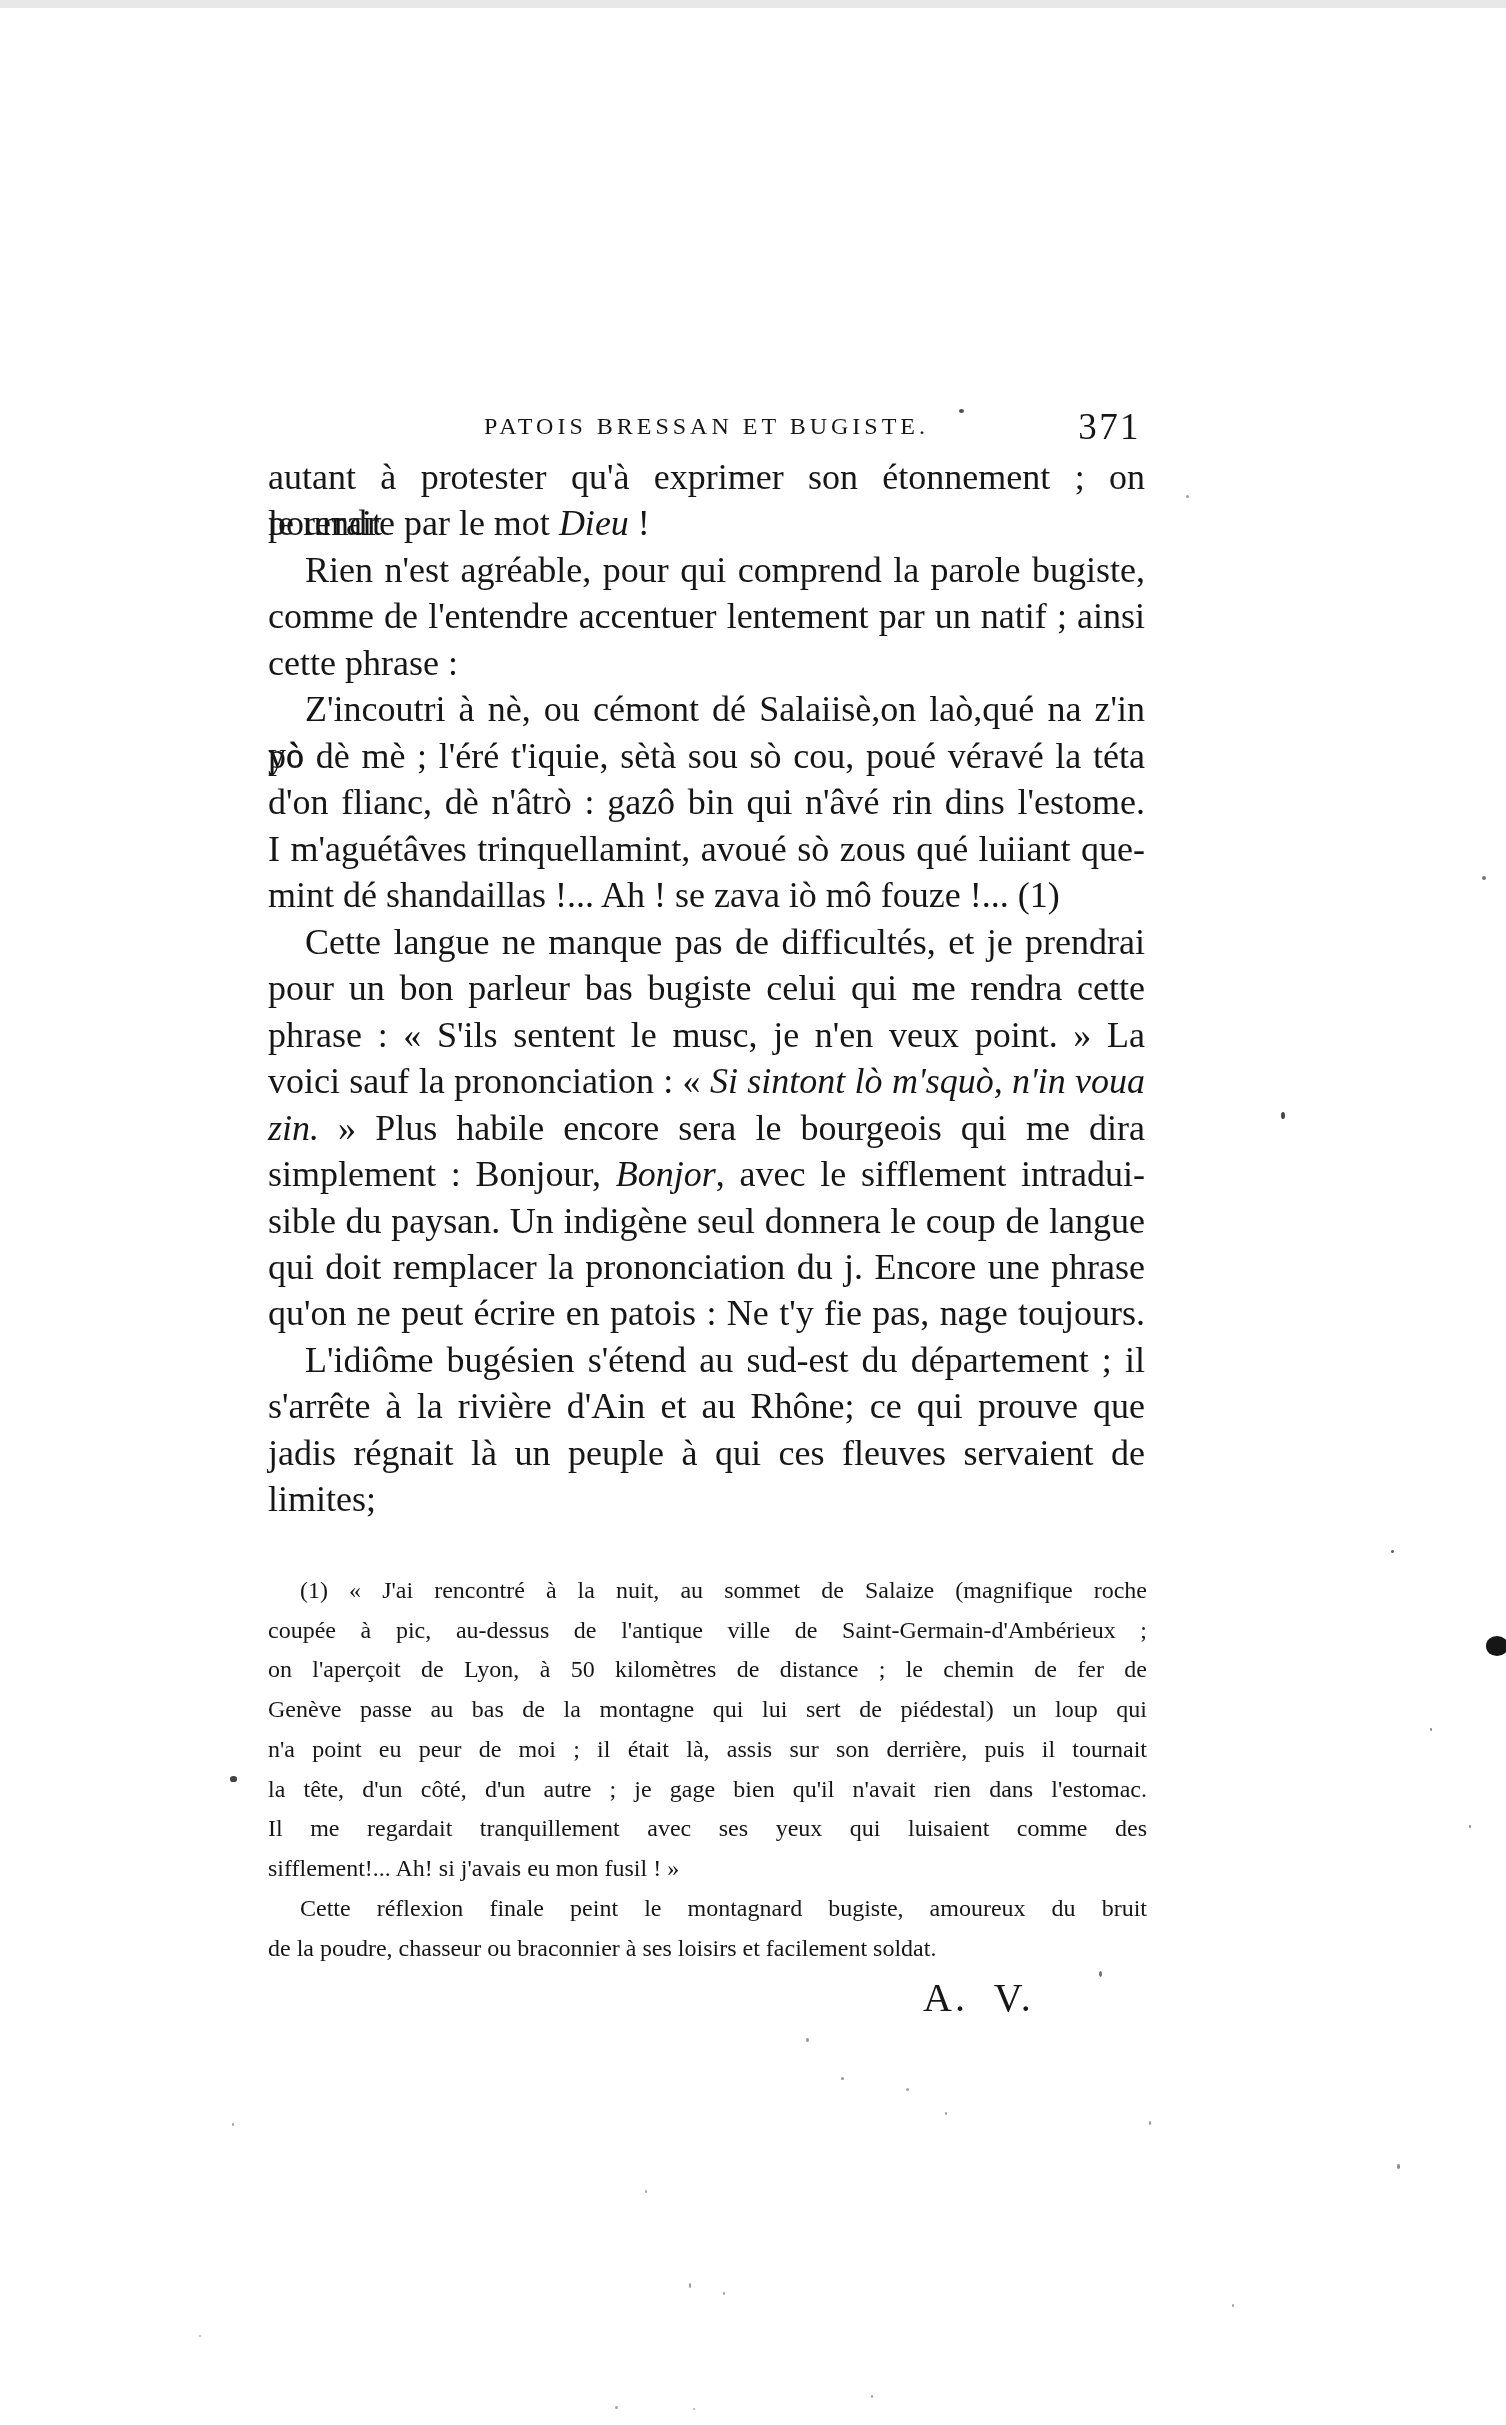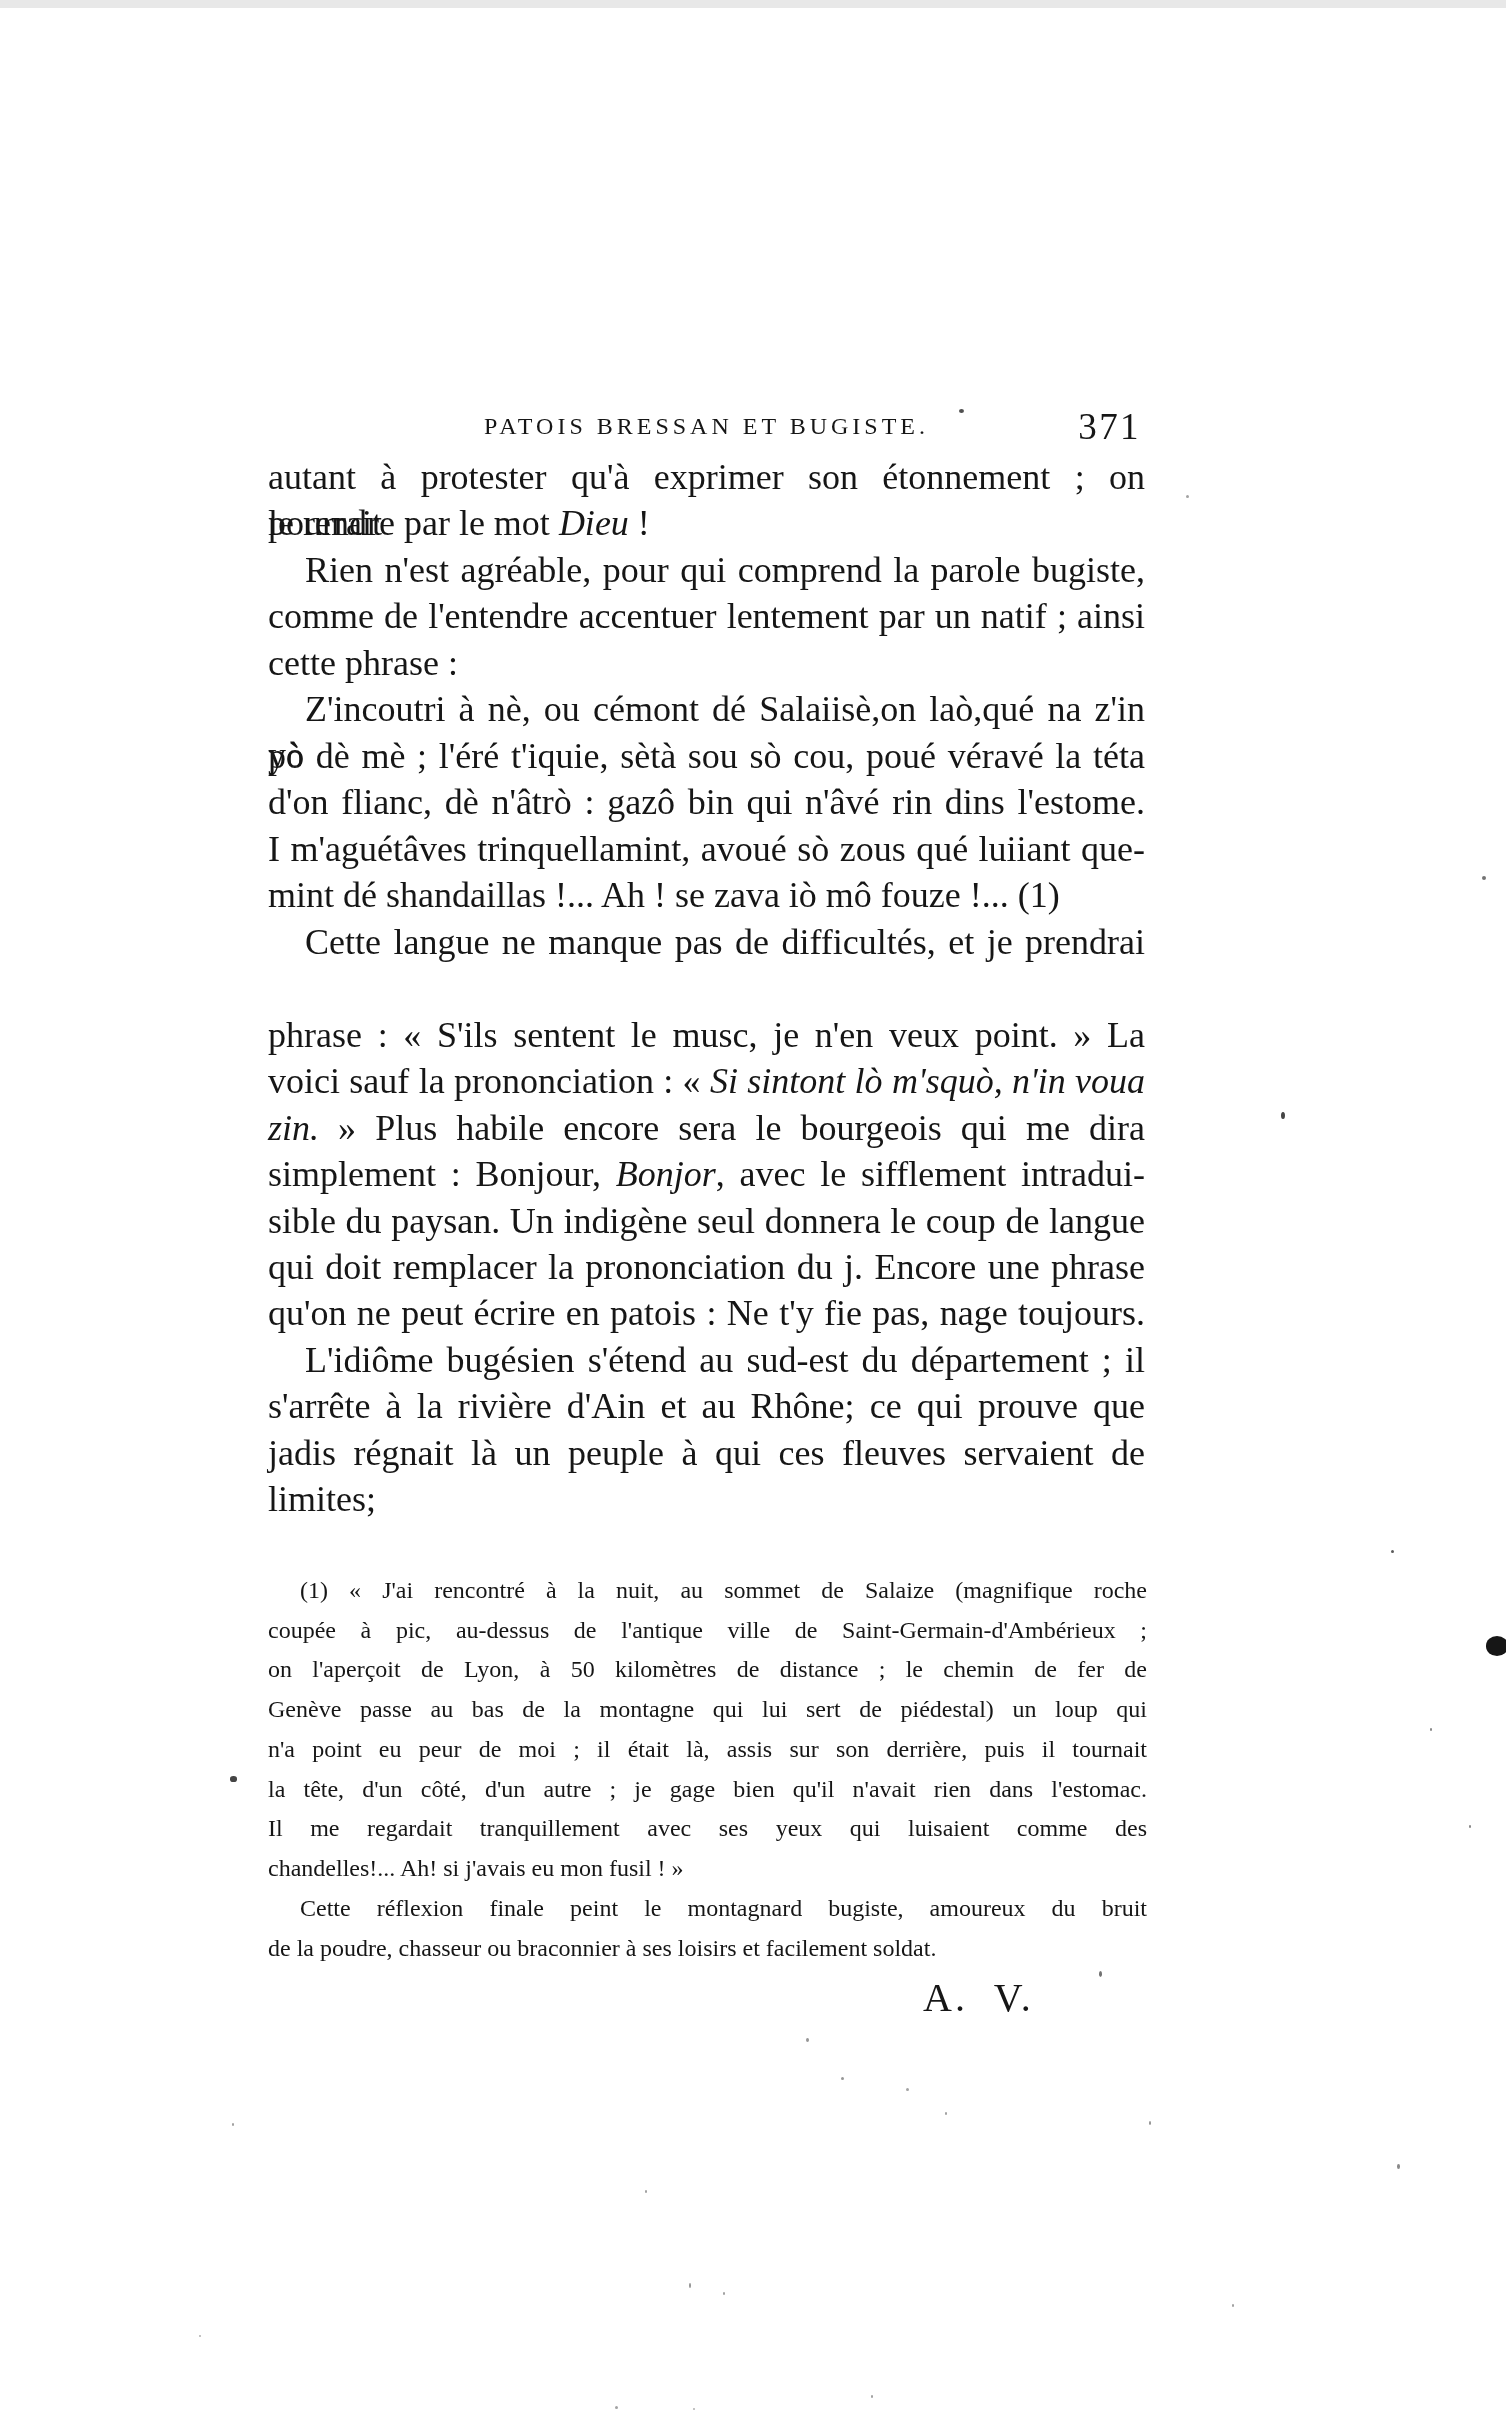--- a/index.html
+++ b/index.html
@@ -63,41 +63,42 @@
       <div class="tline" style="top: 46px;"><span>le rendre par le mot </span><i>Dieu</i><span> !</span></div>
       <div class="tline just ind" style="top: 93px;"><span>Rien n'est agréable, pour qui comprend la parole bugiste,</span></div>
       <div class="tline just" style="top: 139px;"><span>comme de l'entendre accentuer lentement par un natif ; ainsi</span></div>
       <div class="tline" style="top: 186px;"><span>cette phrase :</span></div>
       <div class="tline just ind" style="top: 232px; font-family: Liberation Serif, serif;"><span>Z'incoutri à nè, ou cémont dé Salaiisè,on laò,qué na z'in yò</span></div>
       <div class="tline just" style="top: 279px;"><span>pò dè mè ; l'éré t'iquie, sètà sou sò cou, poué véravé la téta</span></div>
       <div class="tline just" style="top: 325px;"><span>d'on flianc, dè n'âtrò : gazô bin qui n'âvé rin dins l'estome.</span></div>
       <div class="tline just" style="top: 372px;"><span>I m'aguétâves trinquellamint, avoué sò zous qué luiiant que-</span></div>
       <div class="tline" style="top: 418px;"><span>mint dé shandaillas !... Ah ! se zava iò mô fouze !... (1)</span></div>
       <div class="tline just ind" style="top: 465px;"><span>Cette langue ne manque pas de difficultés, et je prendrai</span></div>
+      <div class="tline just" style="top: 511px;"><span>pour un bon parleur bas bugiste celui qui me rendra cette</span></div>
       <div class="tline just" style="top: 558px;"><span>phrase : « S'ils sentent le musc, je n'en veux point. » La</span></div>
       <div class="tline just" style="top: 604px;"><span>voici sauf la prononciation : « </span><i>Si sintont lò m'squò, n'in voua</i></div>
       <div class="tline just" style="top: 651px;"><i>zin.</i><span> » Plus habile encore sera le bourgeois qui me dira</span></div>
       <div class="tline just" style="top: 697px;"><span>simplement : Bonjour, </span><i>Bonjor</i><span>, avec le sifflement intradui-</span></div>
       <div class="tline just" style="top: 744px;"><span>sible du paysan. Un indigène seul donnera le coup de langue</span></div>
       <div class="tline just" style="top: 790px;"><span>qui doit remplacer la prononciation du j. Encore une phrase</span></div>
       <div class="tline just" style="top: 836px;"><span>qu'on ne peut écrire en patois : Ne t'y fie pas, nage toujours.</span></div>
       <div class="tline just ind" style="top: 883px;"><span>L'idiôme bugésien s'étend au sud-est du département ; il</span></div>
       <div class="tline just" style="top: 929px;"><span>s'arrête à la rivière d'Ain et au Rhône; ce qui prouve que</span></div>
       <div class="tline just" style="top: 976px;"><span>jadis régnait là un peuple à qui ces fleuves servaient de limites;</span></div>
     </main>
 
   <section class="footnote-block" id="footnoteText">
       <div class="tline just ind" style="top: 0px;"><span>(1) « J'ai rencontré à la nuit, au sommet de Salaize (magnifique roche</span></div>
       <div class="tline just" style="top: 40px;"><span>coupée à pic, au-dessus de l'antique ville de Saint-Germain-d'Ambérieux ;</span></div>
       <div class="tline just" style="top: 79px;"><span>on l'aperçoit de Lyon, à 50 kilomètres de distance ; le chemin de fer de</span></div>
       <div class="tline just" style="top: 119px;"><span>Genève passe au bas de la montagne qui lui sert de piédestal) un loup qui</span></div>
       <div class="tline just" style="top: 159px;"><span>n'a point eu peur de moi ; il était là, assis sur son derrière, puis il tournait</span></div>
       <div class="tline just" style="top: 199px;"><span>la tête, d'un côté, d'un autre ; je gage bien qu'il n'avait rien dans l'estomac.</span></div>
       <div class="tline just" style="top: 238px; font-family: Liberation Serif, serif;"><span>Il me regardait tranquillement avec ses yeux qui luisaient comme des</span></div>
-      <div class="tline" style="top: 278px;"><span>chandelles!... Ah! si j'avais eu mon fusil ! »</span></div>
+      <div class="tline" style="top: 278px;"><span>sifflement!... Ah! si j'avais eu mon fusil ! »</span></div>
       <div class="tline just ind" style="top: 318px;"><span>Cette réflexion finale peint le montagnard bugiste, amoureux du bruit</span></div>
       <div class="tline" style="top: 358px;"><span>de la poudre, chasseur ou braconnier à ses loisirs et facilement soldat.</span></div>
     </section>
 
   <div class="signature">A. V.</div>
 
   <div id="artifacts">
       <div class="speck" style="left: 1486px; top: 1628px; width: 22px; height: 19.5px; opacity: 1;"></div>
       <div class="speck" style="left: 959px; top: 401px; width: 4.9px; height: 4px; opacity: 0.75;"></div>
       <div class="speck" style="left: 1186px; top: 487px; width: 3.2px; height: 3.2px; opacity: 0.4;"></div>

